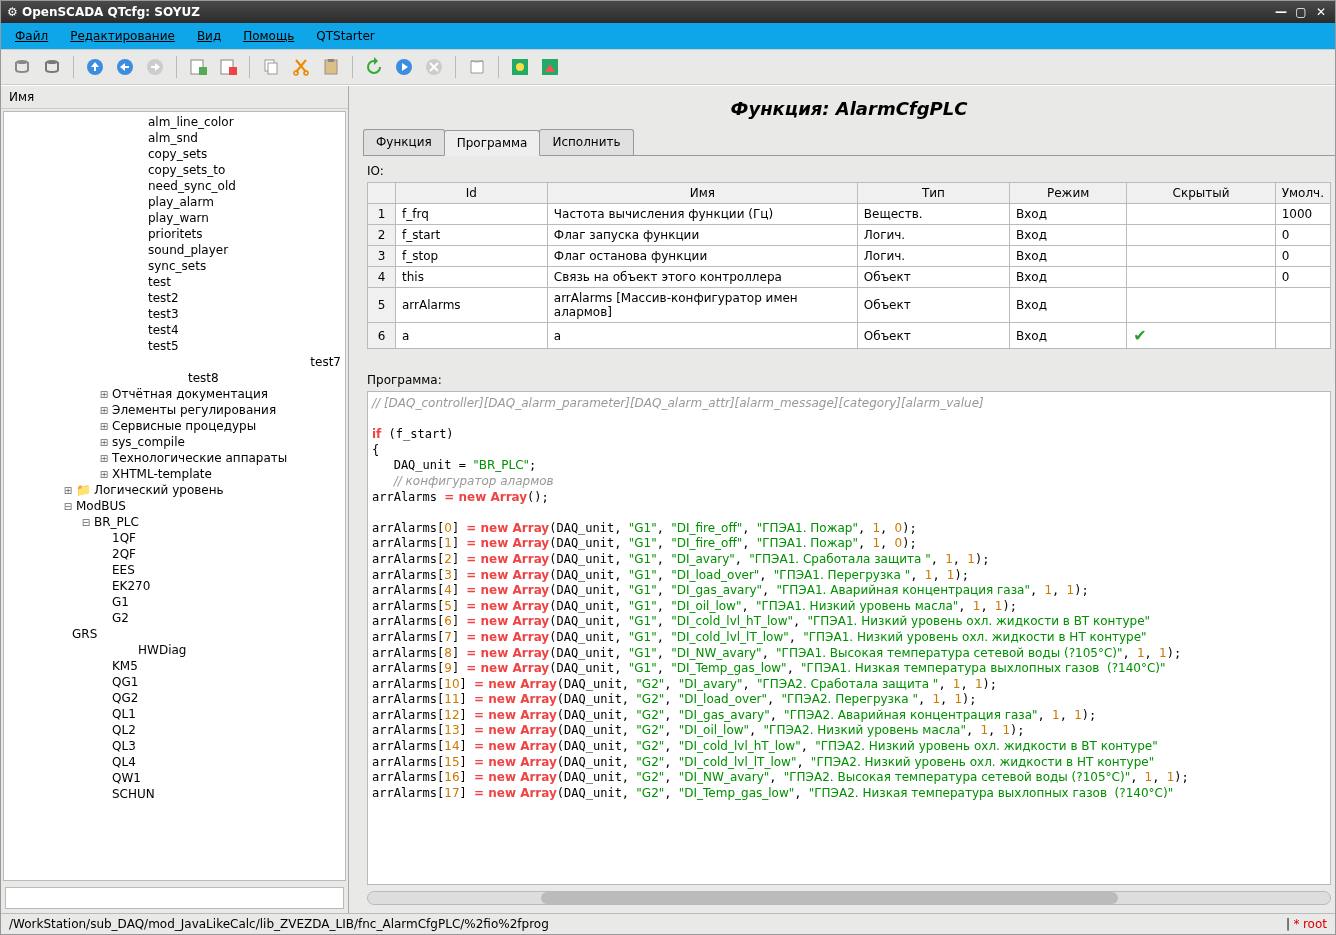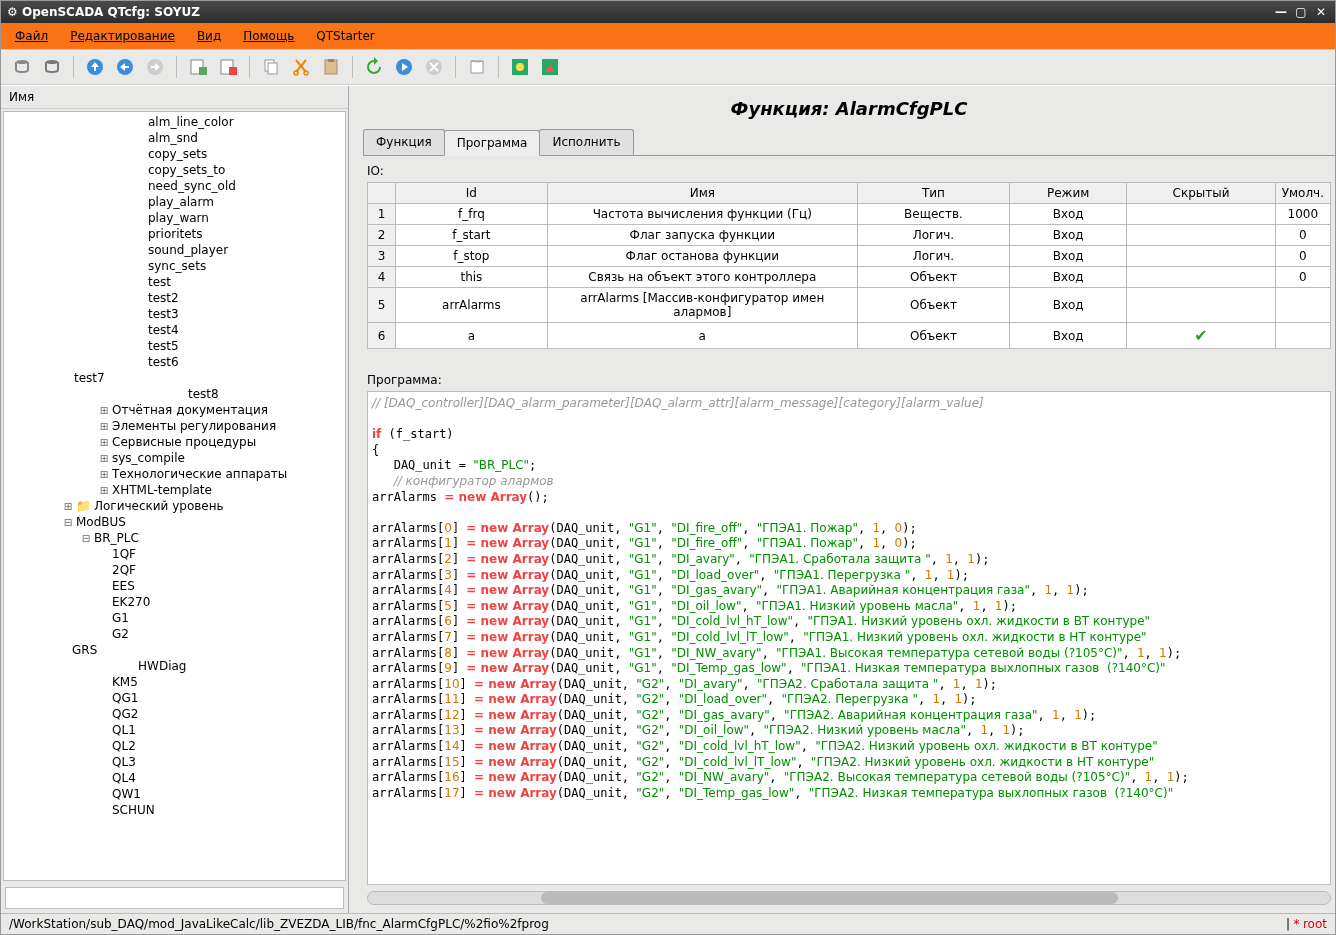--- a/index.html
+++ b/index.html
@@ -1,21 +1,21 @@
 <!DOCTYPE html>
 <html><head>
 <meta charset="utf-8">
 <style>
 *{box-sizing:border-box;margin:0;padding:0;font-family:"DejaVu Sans",Arial,sans-serif;font-size:12px}
 body{background:#e9e9e8;overflow:hidden}
 .window{width:1336px;height:935px;display:flex;flex-direction:column;background:#e9e9e8;border:1px solid #999}
 .titlebar{background:linear-gradient(to bottom,#4a4a4a,#2b2b2b);color:#fff;height:22px;display:flex;align-items:center;padding:0 6px;font-weight:bold}
 .titlebar .spacer{flex:1}
 .winbtn{width:16px;height:16px;margin-left:4px;display:flex;align-items:center;justify-content:center;color:#fff;cursor:pointer}
-.menubar{display:flex;gap:14px;padding:4px 10px;border-bottom:1px solid #ccc;background:#f97316}
+.menubar{display:flex;gap:14px;padding:4px 10px;border-bottom:1px solid #ccc;background:#0ea5e9}
 .menubar .menuitem{padding:2px 4px;cursor:pointer}
 .menubar .menuitem u{text-decoration:underline}
 .toolbar{display:flex;align-items:center;gap:4px;padding:4px 8px;border-bottom:1px solid #ccc;background:#e9e9e8}
 .tbtn{width:26px;height:26px;display:flex;align-items:center;justify-content:center;border:1px solid transparent;border-radius:3px;cursor:pointer}
 .tbtn svg{width:20px;height:20px}
 .tsep{width:1px;height:22px;background:#bbb;margin:0 4px}
 .content{flex:1;display:flex;border-top:1px solid #fff}
 .leftpane{width:348px;border-right:1px solid #aaa;display:flex;flex-direction:column;background:#e9e9e8}
 .leftpane .header{padding:4px 8px;font-weight:normal;border-bottom:1px solid #ccc}
 .treewrap{flex:1;overflow:auto;background:#fff;margin:2px;border:1px solid #bbb}
@@ -25,21 +25,21 @@
 .tree-icon{width:14px;height:14px;margin-right:4px;display:inline-block}
 .leftfooter{padding:4px}
 .leftfooter input{width:100%;border:1px solid #bbb;padding:3px;background:#fff}
 .rightpane{flex:1;display:flex;flex-direction:column;padding:6px 0 6px 14px;overflow:hidden}
 .func-title{font-size:18px;font-weight:bold;font-style:italic;text-align:center;padding:6px 0 10px 0}
 .tabrow{display:flex;border-bottom:1px solid #999}
 .tab{padding:5px 12px;border:1px solid #999;border-bottom:none;background:#e0e0e0;margin-right:-1px;cursor:pointer;border-top-left-radius:3px;border-top-right-radius:3px}
 .tab.active{background:#eeeeee;font-weight:normal;position:relative;top:1px;border-bottom:1px solid #eeeeee}
 .iolabel{padding:8px 4px 4px 4px}
 .iotable{border-collapse:collapse;background:#fff;margin:0 4px}
-.iotable th,.iotable td{border:1px solid #bbb;padding:3px 6px;text-align:center;font-weight:normal}
+.iotable th,.iotable td{border:1px solid #bbb;padding:3px 6px;text-align:left;font-weight:normal}
 .iotable th{background:#f0f0f0;text-align:center}
 .iotable td.rownum{background:#f0f0f0;text-align:center;width:28px}
 .checkmark{color:#2a9d2a;font-size:16px;font-weight:bold;text-align:center}
 .proglabel{padding:24px 4px 4px 4px}
 .codewrap{flex:1;margin:0 4px 4px 4px;border:1px solid #bbb;background:#fff;overflow:auto;font-family:"DejaVu Sans Mono",monospace;font-size:12px;padding:4px;white-space:pre;line-height:1.3}
 .hscroll{height:14px;margin:2px 4px;background:#ddd;border:1px solid #bbb;border-radius:7px}
 .hscroll .thumb{height:100%;width:60%;background:#bbb;border-radius:7px;margin-left:18%}
 .statusbar{display:flex;align-items:center;border-top:1px solid #bbb;padding:3px 8px;font-size:11px;background:#e9e9e8}
 .statusbar .spacer{flex:1}
 .c-comment{color:#999;font-style:italic}
@@ -231,25 +231,21 @@
               <span>test3</span>
             </div>
             <div class="tree-item" style="padding-left: 130px;">
               <span class="tree-toggle"></span>
               <span>test4</span>
             </div>
             <div class="tree-item" style="padding-left: 130px;">
               <span class="tree-toggle"></span>
               <span>test5</span>
             </div>
-            <div class="tree-item" style="padding-left: 130px;">
-              <span class="tree-toggle"></span>
-              <span>test6</span>
-            </div>
-            <div class="tree-item" style="padding-left: 56px;">
+            <div class="tree-item" style="padding-left: 88px; justify-content: flex-end;">
               <span class="tree-toggle"></span>
               <span>test7</span>
             </div>
             <div class="tree-item" style="padding-left: 130px; margin-left: 40px;">
               <span class="tree-toggle"></span>
               <span>test8</span>
             </div>
             <div class="tree-item" style="padding-left: 94px;">
               <span class="tree-toggle">⊞</span>
               <span>Отчётная документация</span>

